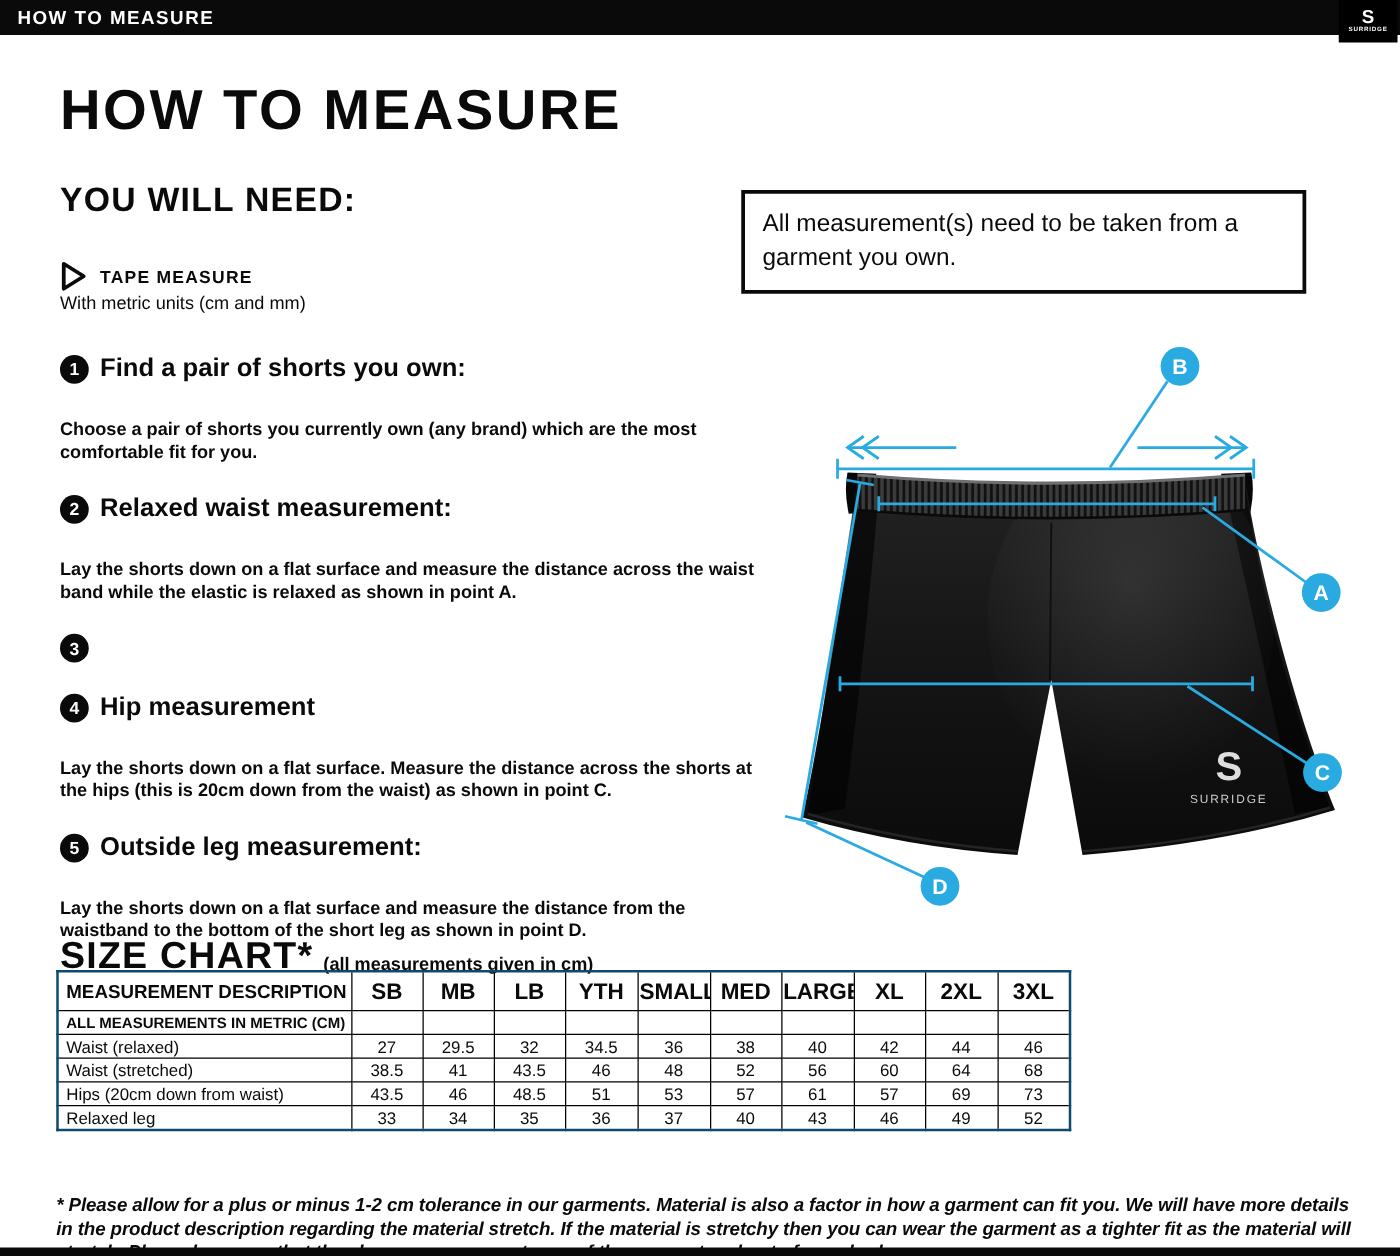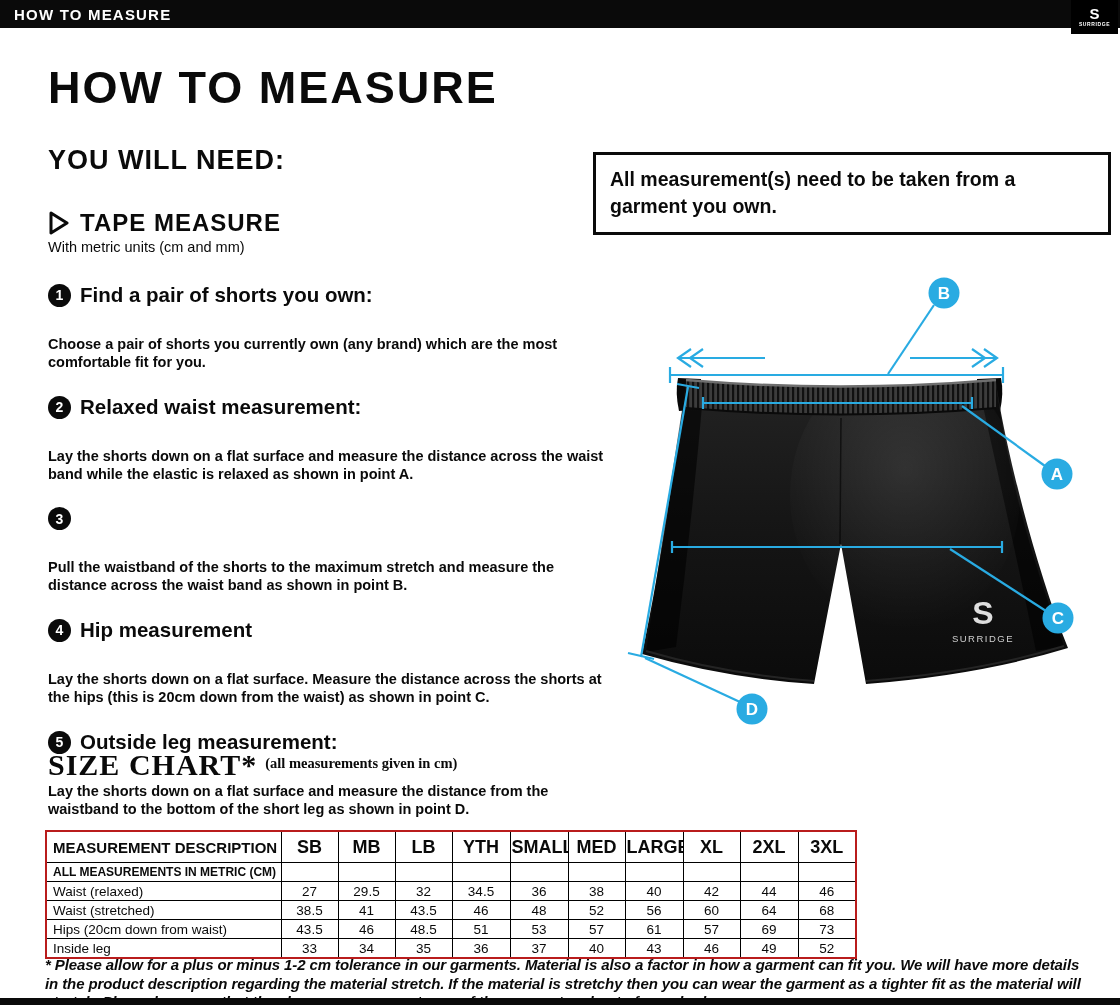--- a/index.html
+++ b/index.html
@@ -11,45 +11,45 @@
   
   .topbar { position:absolute; left:0; top:0; width:1120px; height:28px; background:#0a0a0a; display:flex; align-items:center; }
   .topbar-title { color:#fff; font-weight:bold; font-size:15px; letter-spacing:1.2px; padding-left:14px; }
   .logo-box { position:absolute; right:2px; top:0; width:47px; height:34px; background:#000; display:flex; flex-direction:column; align-items:center; justify-content:center; gap:1px; }
   .logo-s { color:#fff; font-weight:bold; font-size:15px; line-height:12px; }
   .logo-word { color:#fff; font-size:5px; letter-spacing:0.6px; font-weight:bold; }
 
   .main-title { position:absolute; left:48px; top:62px; margin:0; font-size:45px; font-weight:800; letter-spacing:2px; }
   .you-will-need { position:absolute; left:48px; top:145px; margin:0; font-size:27px; font-weight:800; letter-spacing:1px; }
 
-  .callout { position:absolute; left:593px; top:152px; width:518px; box-sizing:border-box;
+  .callout { position:absolute; left:593px; top:152px; width:452px; box-sizing:border-box;
     border:3px solid #0a0a0a; padding:11px 14px 12px 14px;
-    font-size:19.5px; font-weight:bold; line-height:27px; }
+    font-size:19.5px; font-weight:normal; line-height:27px; }
 
   .tape { position:absolute; left:48px; top:209px; }
   .tape-head { display:flex; align-items:center; gap:10px; }
-  .tape-title { font-size:24px; font-weight:bold; letter-spacing:1px;text-align:center; }
+  .tape-title { font-size:14px; font-weight:bold; letter-spacing:1px;text-align:center; }
   .tape-sub { font-size:14.5px; font-weight:normal; margin-top:2px; }
 
   .steps { position:absolute; left:48px; top:283px; width:565px; }
   .step { margin-bottom:24px; }
   .step-head { display:flex; align-items:center; gap:9px; margin-bottom:6px; }
   .step-num { width:23px; height:23px; border-radius:50%; background:#0a0a0a; color:#fff;
     font-size:14px; font-weight:bold; display:flex; align-items:center; justify-content:center; flex:0 0 23px; }
   .step-title { font-size:20.5px; font-weight:800; }
   .step-body { font-size:14.5px; font-weight:bold; line-height:18px;margin-top:28px; }
 
   .diagram { position:absolute; left:600px; top:260px; width:520px; height:500px; }
 
-  .size-chart-head { position:absolute; left:48px; top:748px; display:flex; align-items:center; gap:8px;font-family:Liberation Serif, serif; }
+  .size-chart-head { position:absolute; left:48px; top:748px; display:flex; align-items:flex-end; gap:8px; }
   .size-chart-title { font-size:30px; font-weight:800; letter-spacing:1px; }
   .size-chart-sub { font-size:14.5px; font-weight:bold; position:relative; top:-2px; }
 
-  table.size-table { position:absolute; left:45px; top:830px; width:810px;
-    border-collapse:collapse; table-layout:fixed; border:2px solid #b91c1c; }
+  table.size-table { position:absolute; left:45px; top:776px; width:810px;
+    border-collapse:collapse; table-layout:fixed; border:2px solid #0c4a6e; }
   .size-table th, .size-table td { border:1px solid #000; overflow:hidden; white-space:nowrap; }
   .size-table th.desc { font-size:15px; text-align:left; padding:3px 6px; height:24px; }
   .size-table th.size { font-size:18px; text-align:center; }
   .size-table td.section { font-size:12px; font-weight:bold; text-align:left; padding:1px 6px; height:15px; }
   .size-table td.label { font-size:13.5px; text-align:left; padding:1px 6px; height:16px;margin-left:16px; }
   .size-table td.val { font-size:13.5px; text-align:center; height:16px; }
 
   .footnote { position:absolute; left:45px; top:941px; width:1050px;
     font-size:15px; font-weight:bold; font-style:italic; line-height:18.5px; letter-spacing:-0.1px; }
 
@@ -93,21 +93,20 @@
     <div class="step-head">
       <span class="step-num">2</span>
       <span class="step-title">Relaxed waist measurement:</span>
     </div>
     <div class="step-body">Lay the shorts down on a flat surface and measure the distance across the waist band while the elastic is relaxed as shown in point A.</div>
   </div>
   <div class="step">
     <div class="step-head">
       <span class="step-num">3</span>
     </div>
-    <div class="step-body">Pull the waistband of the shorts to the maximum stretch and measure the distance across the waist band as shown in point B.</div>
   </div>
   <div class="step">
     <div class="step-head">
       <span class="step-num">4</span>
       <span class="step-title">Hip measurement</span>
     </div>
     <div class="step-body">Lay the shorts down on a flat surface. Measure the distance across the shorts at the hips (this is 20cm down from the waist)  as shown in point C.</div>
   </div>
   <div class="step">
     <div class="step-head">
@@ -299,21 +298,21 @@
         <td class="val">48.5</td>
         <td class="val">51</td>
         <td class="val">53</td>
         <td class="val">57</td>
         <td class="val">61</td>
         <td class="val">57</td>
         <td class="val">69</td>
         <td class="val">73</td>
       </tr>
       <tr>
-        <td class="label">Inside leg</td>
+        <td class="label">Relaxed leg</td>
         <td class="val">33</td>
         <td class="val">34</td>
         <td class="val">35</td>
         <td class="val">36</td>
         <td class="val">37</td>
         <td class="val">40</td>
         <td class="val">43</td>
         <td class="val">46</td>
         <td class="val">49</td>
         <td class="val">52</td>

